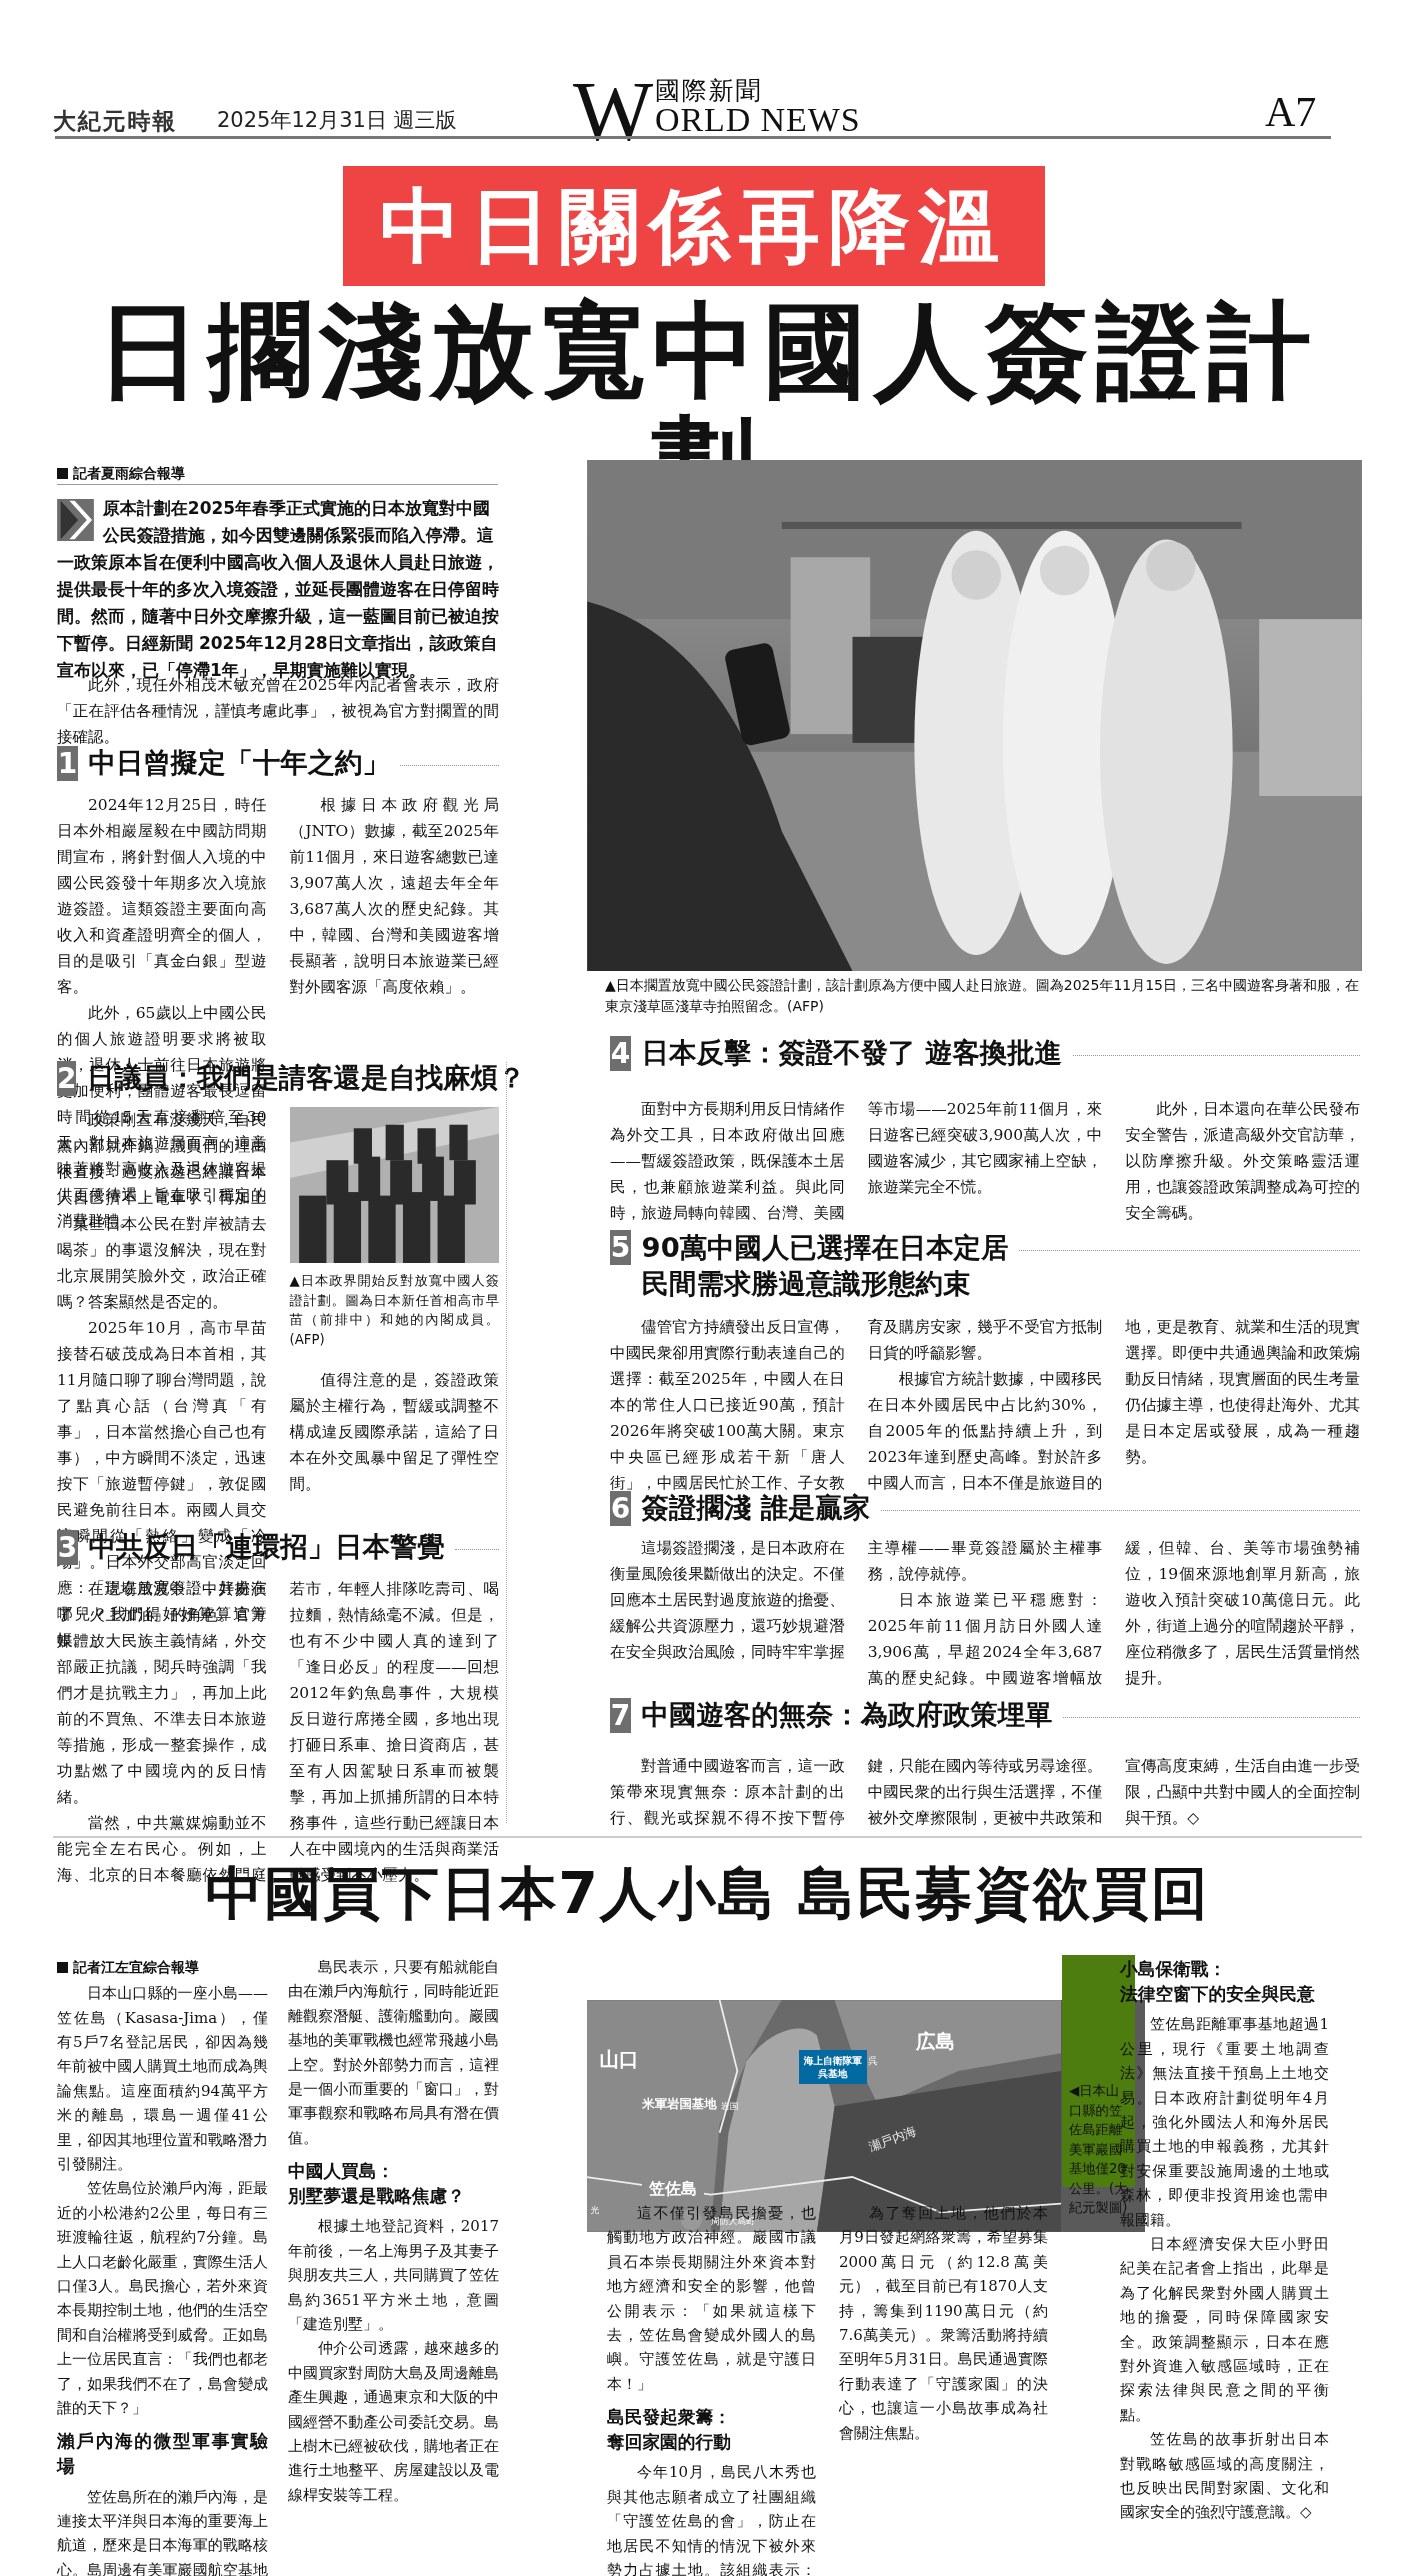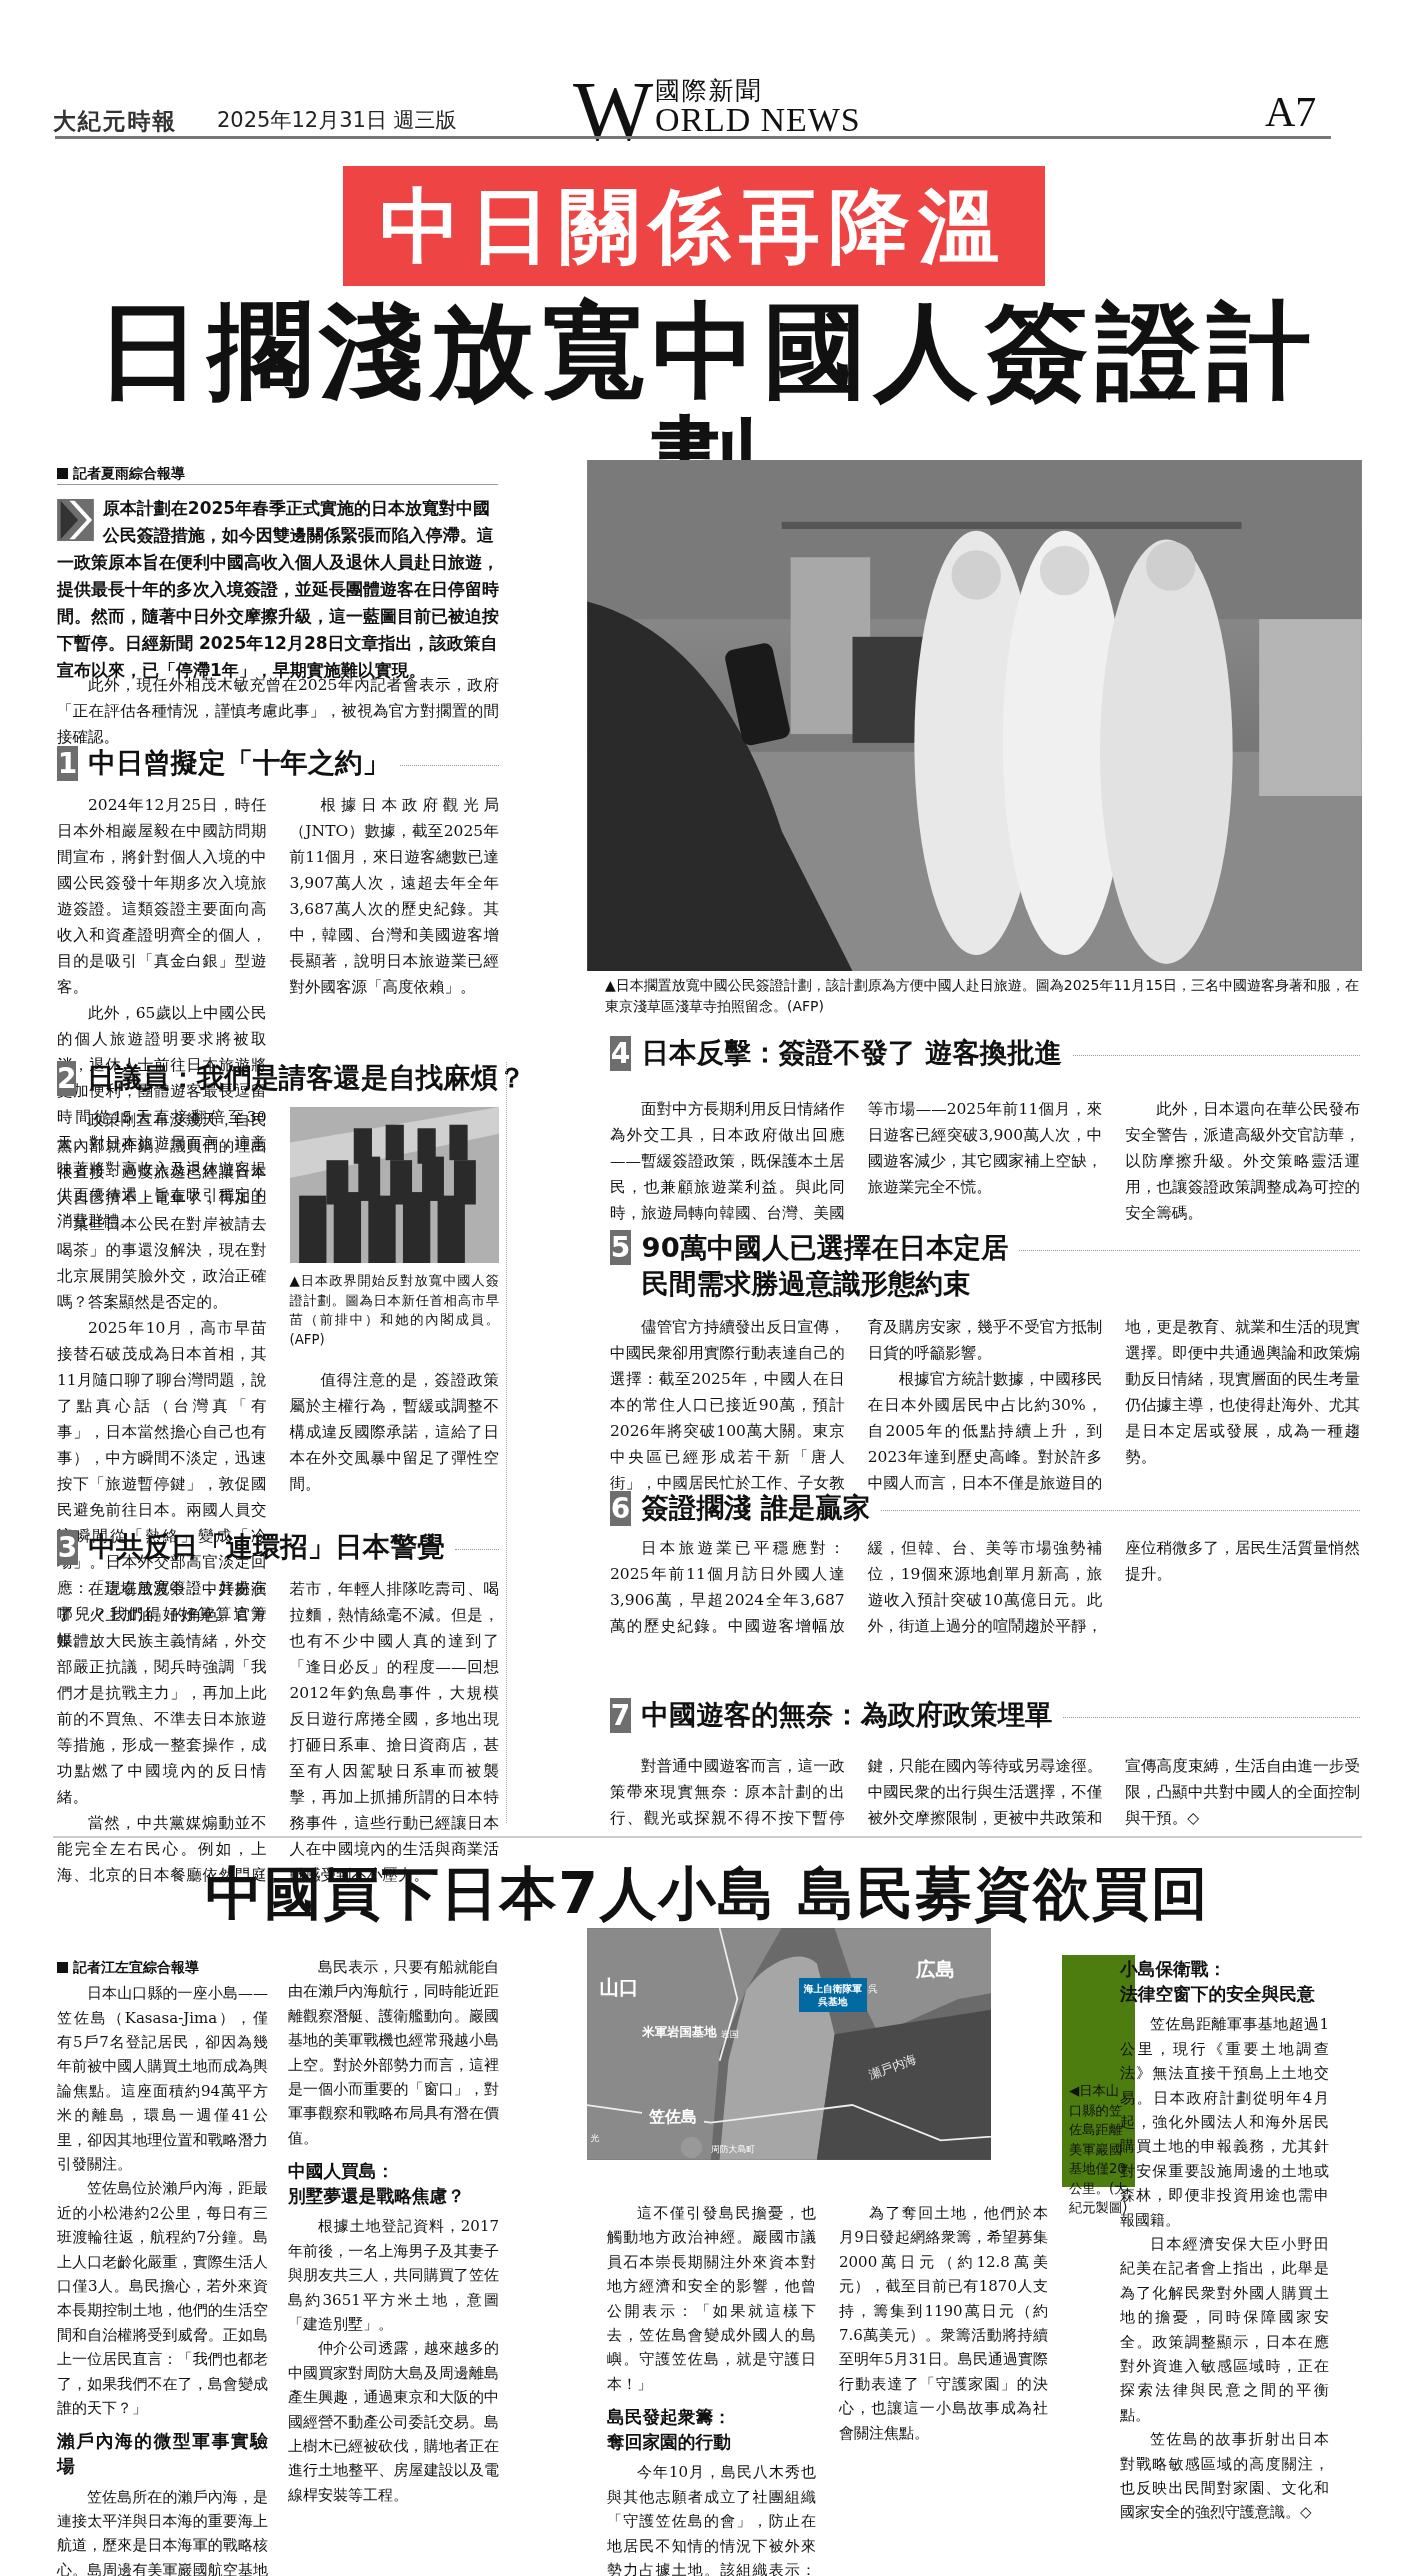--- a/index.html
+++ b/index.html
@@ -204,20 +204,21 @@
   </div>
 </div>
 
 <div class="abs" style="left:610px;top:1490px;width:750px;">
   <div class="sec-head">
     <div class="sec-num">6</div>
     <div class="sec-title">簽證擱淺 誰是贏家</div>
     <div class="sec-dots"></div>
   </div>
   <div class="body" style="margin-top:8.8px;column-count:3;column-gap:23px;">
+    <p>這場簽證擱淺，是日本政府在衡量風險後果斷做出的決定。不僅回應本土居民對過度旅遊的擔憂、緩解公共資源壓力，還巧妙規避潛在安全與政治風險，同時牢牢掌握主導權——畢竟簽證屬於主權事務，說停就停。</p>
     <p>日本旅遊業已平穩應對：2025年前11個月訪日外國人達3,906萬，早超2024全年3,687萬的歷史紀錄。中國遊客增幅放緩，但韓、台、美等市場強勢補位，19個來源地創單月新高，旅遊收入預計突破10萬億日元。此外，街道上過分的喧鬧趨於平靜，座位稍微多了，居民生活質量悄然提升。</p>
   </div>
 </div>
 
 <div class="abs" style="left:610px;top:1697px;width:750px;">
   <div class="sec-head">
     <div class="sec-num">7</div>
     <div class="sec-title">中國遊客的無奈：為政府政策埋單</div>
     <div class="sec-dots"></div>
   </div>
@@ -239,21 +240,21 @@
 </div>
 
 <div class="abs body" style="left:288px;top:1955px;width:211px;font-size:15px;line-height:24.4px;">
   <p>島民表示，只要有船就能自由在瀨戶內海航行，同時能近距離觀察潛艇、護衛艦動向。巖國基地的美軍戰機也經常飛越小島上空。對於外部勢力而言，這裡是一個小而重要的「窗口」，對軍事觀察和戰略布局具有潛在價值。</p>
   <div class="sub-head" style="white-space:pre-line;">中國人買島：
 別墅夢還是戰略焦慮？</div>
   <p>根據土地登記資料，2017年前後，一名上海男子及其妻子與朋友共三人，共同購買了笠佐島約3651平方米土地，意圖「建造別墅」。</p>
   <p>仲介公司透露，越來越多的中國買家對周防大島及周邊離島產生興趣，通過東京和大阪的中國經營不動產公司委託交易。島上樹木已經被砍伐，購地者正在進行土地整平、房屋建設以及電線桿安裝等工程。</p>
 </div>
 
-<div class="abs" style="left:587px;top:1928px;width:404px;height:232px;background:#5a5a5a;overflow:hidden;">
+<div class="abs" style="left:587px;top:2000px;width:558px;height:232px;background:#5a5a5a;overflow:hidden;">
   <svg width="474" height="232" viewBox="0 0 536 262" style="position:absolute;left:0;top:0;">
     <rect width="536" height="262" fill="#6a6a6a"></rect>
     <path d="M0 0 L220 0 L180 70 L150 140 L140 262 L0 262 Z" fill="#8a8a8a"></path>
     <path d="M180 70 C200 40 240 20 260 40 L280 120 L260 262 L150 262 L160 150 Z" fill="#a6a6a6"></path>
     <path d="M280 0 L536 0 L536 60 L420 80 L330 120 L300 60 Z" fill="#8f8f8f"></path>
     <path d="M280 120 L536 80 L536 262 L260 262 Z" fill="#4a4a4a"></path>
     <path d="M0 200 L140 220 L300 200 L400 240 L536 230" stroke="#eee" stroke-width="2" fill="none"></path>
     <path d="M150 0 L170 80 L150 150" stroke="#eee" stroke-width="2" fill="none"></path>
     <circle cx="118" cy="248" r="12" fill="#999"></circle>
   </svg>

